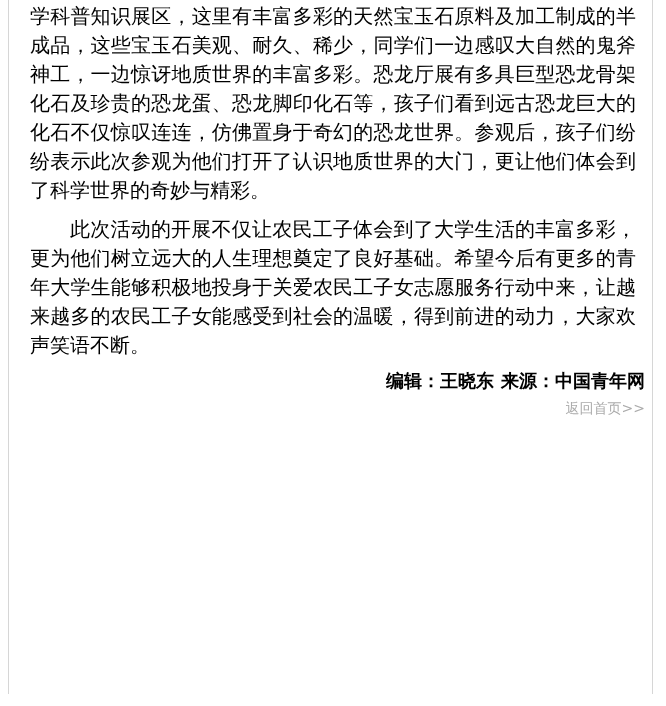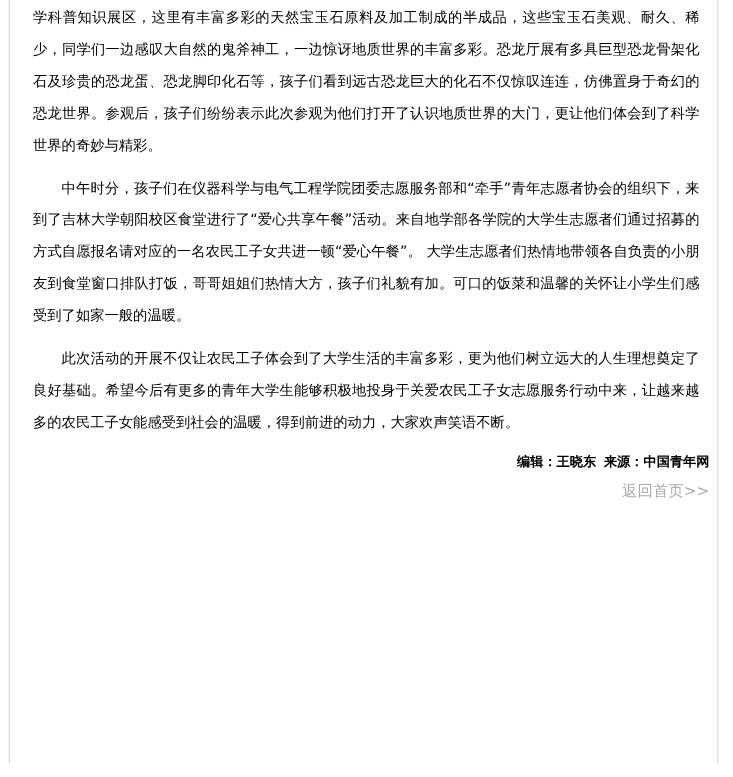--- a/index.html
+++ b/index.html
@@ -17,37 +17,37 @@
     box-sizing: border-box;
     margin-left: 8px;
     width: 645px;
     height: 694px;
     border-left: 1px solid #d6d6d6;
     border-right: 1px solid #d6d6d6;
     padding-top: 2px;
   }
   .article {
     padding: 0 16px 0 21px;
-    font-size: 13px;
+    font-size: 20px;
     line-height: 29px;
     color: #000000;
     text-align: justify;
   }
   .article p {
     margin: 0 0 10px 0;
     text-indent: 2em;
   }
   .article p.no-indent {
     text-indent: 0;
   }
   .credit-row {
     margin-top: 4px;
     padding-right: 7px;
     text-align: right;
-    font-size: 12px;
+    font-size: 18px;
     line-height: 22px;
     font-weight: bold;
     color: #000000;
   }
   .credit-row .source {
     margin-left: 7px;
   }
   .backhome-row {
     margin-top: 6px;
     padding-right: 7px;
@@ -61,21 +61,20 @@
     cursor: pointer;
   }
 </style>
 </head>
 <body>
 
 <div class="frame">
 
   <div class="article">
     <p class="no-indent">学科普知识展区，这里有丰富多彩的天然宝玉石原料及加工制成的半成品，这些宝玉石美观、耐久、稀少，同学们一边感叹大自然的鬼斧神工，一边惊讶地质世界的丰富多彩。恐龙厅展有多具巨型恐龙骨架化石及珍贵的恐龙蛋、恐龙脚印化石等，孩子们看到远古恐龙巨大的化石不仅惊叹连连，仿佛置身于奇幻的恐龙世界。参观后，孩子们纷纷表示此次参观为他们打开了认识地质世界的大门，更让他们体会到了科学世界的奇妙与精彩。</p>
-    <p>中午时分，孩子们在仪器科学与电气工程学院团委志愿服务部和“牵手”青年志愿者协会的组织下，来到了吉林大学朝阳校区食堂进行了“爱心共享午餐”活动。来自地学部各学院的大学生志愿者们通过招募的方式自愿报名请对应的一名农民工子女共进一顿“爱心午餐”。 大学生志愿者们热情地带领各自负责的小朋友到食堂窗口排队打饭，哥哥姐姐们热情大方，孩子们礼貌有加。可口的饭菜和温馨的关怀让小学生们感受到了如家一般的温暖。</p>
     <p>此次活动的开展不仅让农民工子体会到了大学生活的丰富多彩，更为他们树立远大的人生理想奠定了良好基础。希望今后有更多的青年大学生能够积极地投身于关爱农民工子女志愿服务行动中来，让越来越多的农民工子女能感受到社会的温暖，得到前进的动力，大家欢声笑语不断。</p>
   </div>
 
   <div class="credit-row">
     <span>编辑：王晓东</span><span class="source">来源：中国青年网</span>
   </div>
 
   <div class="backhome-row">
     <a>返回首页&gt;&gt;</a>
   </div>

